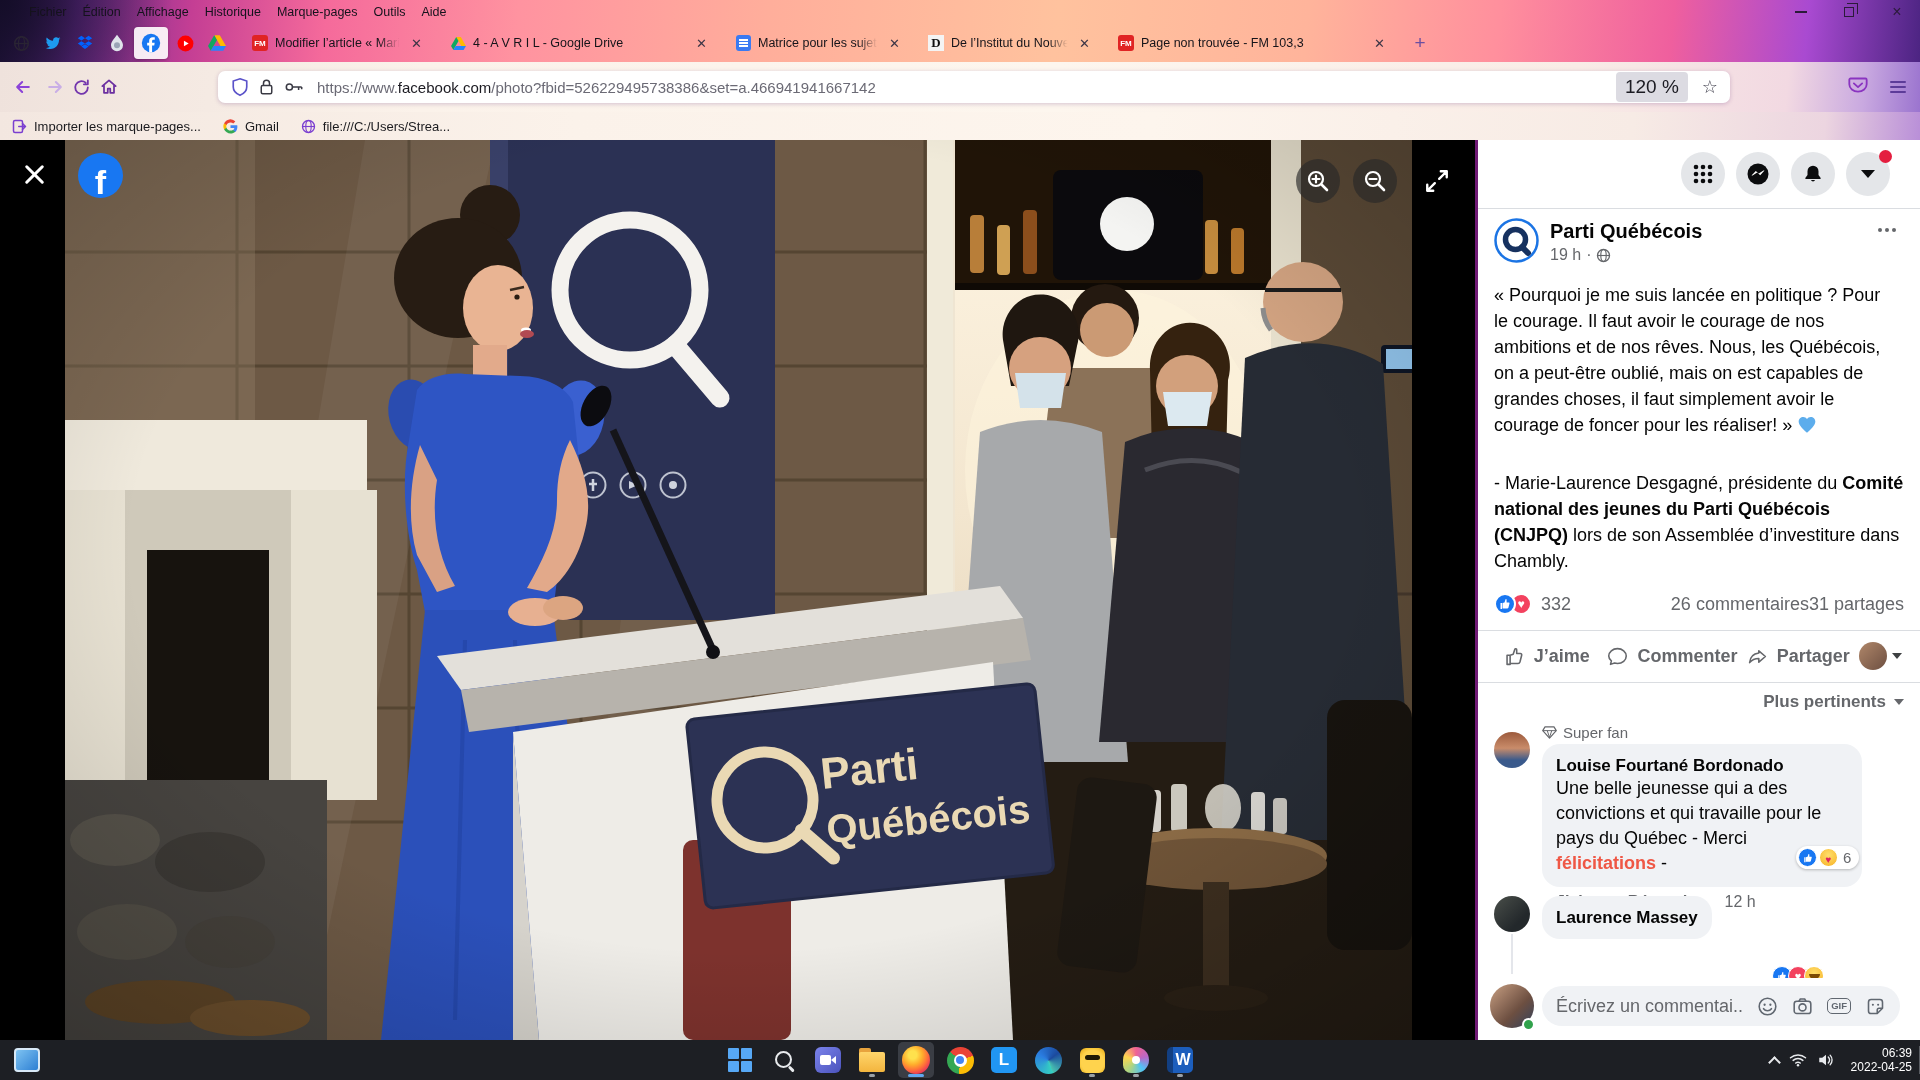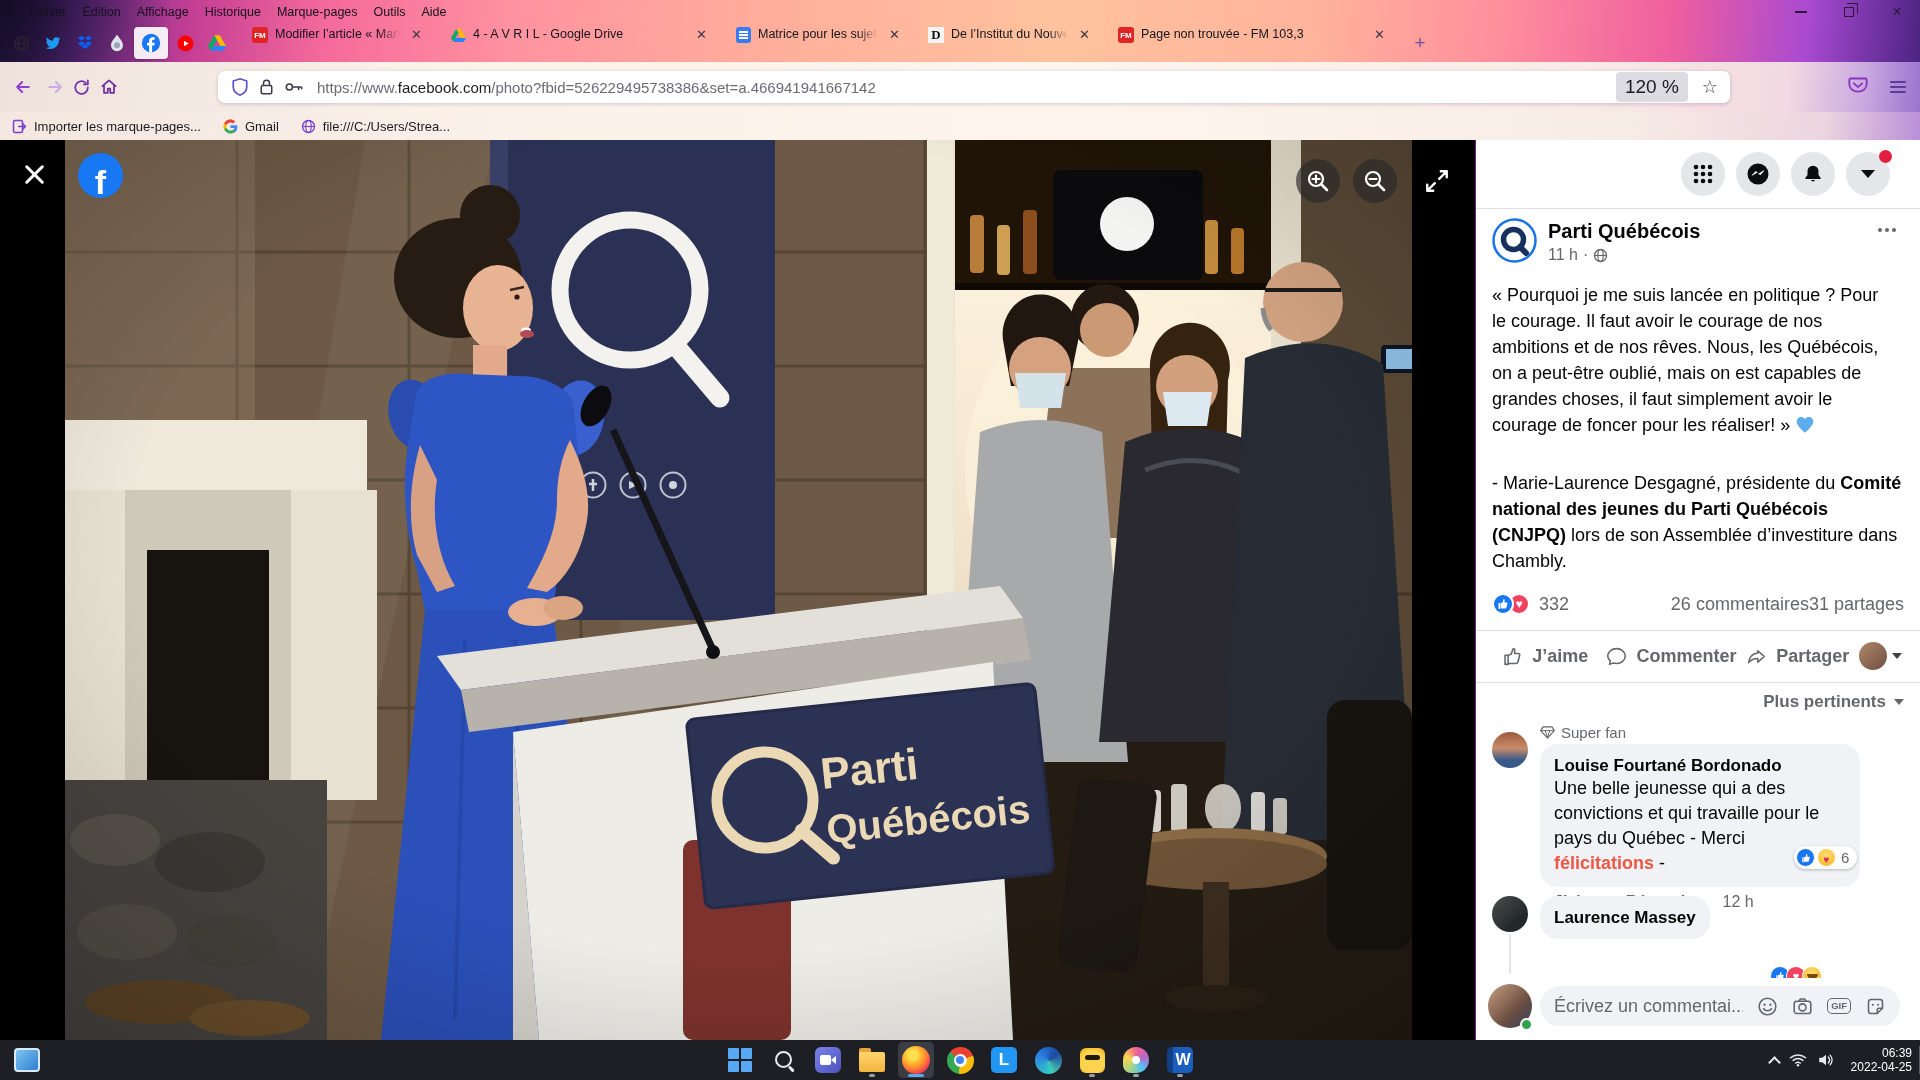--- a/index.html
+++ b/index.html
@@ -18,21 +18,21 @@
   #win-controls{ position:absolute; right:8px; top:2px; display:flex; gap:18px; align-items:center; height:20px; }
   .wc{ width:30px; height:18px; display:flex; align-items:center; justify-content:center; color:#2b1a3a; }
   .wc-min{ width:12px; height:2px; background:#2b1a3a; }
   .wc-restore{ width:10px; height:10px; border:1.6px solid #2b1a3a; position:relative; background:transparent; }
   .wc-restore::before{ content:""; position:absolute; left:2px; top:-4.6px; width:10px; height:10px; border:1.6px solid #2b1a3a; border-bottom:none; border-left:none; }
   .wc-close{ font-size:16px; line-height:16px; }
 
   #tabbar{ position:absolute; left:0; top:24px; height:38px; display:flex; align-items:center; padding-left:6px; }
   .pinned{ width:30px; height:30px; display:flex; align-items:center; justify-content:center; border-radius:4px; margin-right:2px; }
   .pinned.active{ background:rgba(255,252,253,.92); box-shadow:0 1px 3px rgba(0,0,0,.25); width:34px; height:32px; }
-  .tab{ height:32px; border-radius:4px; display:flex; gap:7px; padding:0 8px; margin-left:10px; color:#15141a; }
+  .tab{ height:32px; border-radius:4px; display:flex; align-items:center; gap:7px; padding:0 8px; margin-left:10px; color:#15141a; }
   .tab-title{ font-size:12.5px; white-space:nowrap; overflow:hidden; flex:1;
     -webkit-mask-image:linear-gradient(90deg,#000 82%,transparent 98%); mask-image:linear-gradient(90deg,#000 82%,transparent 98%); }
   .tab-close{ font-size:13px; color:#3c3546; padding:0 2px; }
   .newtab-btn{ width:26px; height:26px; margin-left:12px; display:flex; align-items:center; justify-content:center; color:#6b4fa0; font-size:19px; }
   .favicon{ width:16px; height:16px; flex:0 0 16px; display:flex; align-items:center; justify-content:center; }
   .fav-fm{ background:#e02424; color:#fff; font-weight:bold; font-size:8px; border-radius:3px; width:16px; height:16px; display:flex; align-items:center; justify-content:center; }
   .fav-docs{ background:#3a7af2; border-radius:3px; width:15px; height:16px; position:relative; }
   .fav-docs::before{ content:""; position:absolute; left:3px; top:4px; width:9px; height:1.8px; background:#fff; box-shadow:0 3px 0 #fff, 0 6px 0 #fff; }
   .fav-d{ background:#f4f4f4; color:#111; font-family:"Liberation Serif",serif; font-weight:bold; font-size:13px; width:16px; height:16px; display:flex; align-items:center; justify-content:center; }
 
@@ -59,21 +59,21 @@
   #viewer{ position:absolute; left:0; top:0; width:1475px; height:900px; background:#000; }
   #photo-svg{ position:absolute; left:65px; top:0; }
   .viewer-ctl{ position:absolute; width:44px; height:44px; border-radius:50%; background:rgba(40,40,40,.65); display:flex; align-items:center; justify-content:center; }
   #close-x{ position:absolute; left:20px; top:20px; width:28px; height:28px; }
   #close-x::before,#close-x::after{ content:""; position:absolute; left:13px; top:2px; width:3px; height:25px; background:#fff; border-radius:2px; }
   #close-x::before{ transform:rotate(45deg);} #close-x::after{ transform:rotate(-45deg);}
   #fb-logo{ position:absolute; left:78px; top:13px; width:45px; height:45px; border-radius:50%; background:#1877f2; color:#fff; font-weight:bold; font-size:34px; display:flex; align-items:flex-end; justify-content:center; overflow:hidden; }
   #fb-logo span{ margin-bottom:-4px; }
 
   
-  #sidebar{ position:absolute; left:1475px; top:0; width:445px; height:900px; background:#fff; border-left:1px solid #701a75; color:#050505; }
+  #sidebar{ position:absolute; left:1475px; top:0; width:445px; height:900px; background:#fff; border-left:3px solid #701a75; color:#050505; }
   .fb-topbar{ position:absolute; top:12px; right:30px; display:flex; gap:11px; }
   .fb-circle{ width:44px; height:44px; border-radius:50%; background:#e4e6e9; display:flex; align-items:center; justify-content:center; position:relative; }
   .red-dot{ position:absolute; top:-2px; right:-2px; width:13px; height:13px; border-radius:50%; background:#e41e3f; }
   .hr{ position:absolute; left:0; right:0; height:1px; background:#dadde1; }
   .post-header{ position:absolute; left:16px; top:78px; right:16px; height:50px; }
   .pq-avatar{ position:absolute; left:0; top:0; width:45px; height:45px; }
   .post-author{ position:absolute; left:56px; top:2px; font-size:20px; font-weight:bold; }
   .post-meta{ position:absolute; left:56px; top:28px; font-size:16px; color:#65676b; display:flex; align-items:center; gap:5px; }
   .post-dots{ position:absolute; right:8px; top:10px; display:flex; gap:3px; }
   .post-dots i{ width:4px; height:4px; border-radius:50%; background:#65676b; }
@@ -583,21 +583,21 @@
       <div class="post-header">
         <span class="pq-avatar">
           <svg width="45" height="45" viewBox="0 0 45 45">
               <circle cx="22.5" cy="22.5" r="21" fill="#fff" stroke="#1b74e4" stroke-width="2.5"></circle>
               <circle cx="21.5" cy="21.5" r="10" fill="none" stroke="#16315f" stroke-width="5.5"></circle>
               <line x1="28" y1="29" x2="34" y2="35" stroke="#16315f" stroke-width="6" stroke-linecap="round"></line>
             </svg>
         </span>
         <span class="post-author">Parti Québécois</span>
         <span class="post-meta">
-          <span>11 h</span>
+          <span>19 h</span>
             <span>·</span>
           <svg width="15" height="15" viewBox="0 0 20 20">
               <circle cx="10" cy="10" r="8" fill="none" stroke="#65676b" stroke-width="1.8"></circle>
               <ellipse cx="10" cy="10" rx="3.6" ry="8" fill="none" stroke="#65676b" stroke-width="1.5"></ellipse>
               <line x1="2" y1="10" x2="18" y2="10" stroke="#65676b" stroke-width="1.5"></line>
             </svg>
         </span>
         <span class="post-dots">
             <i></i>
             <i></i>

